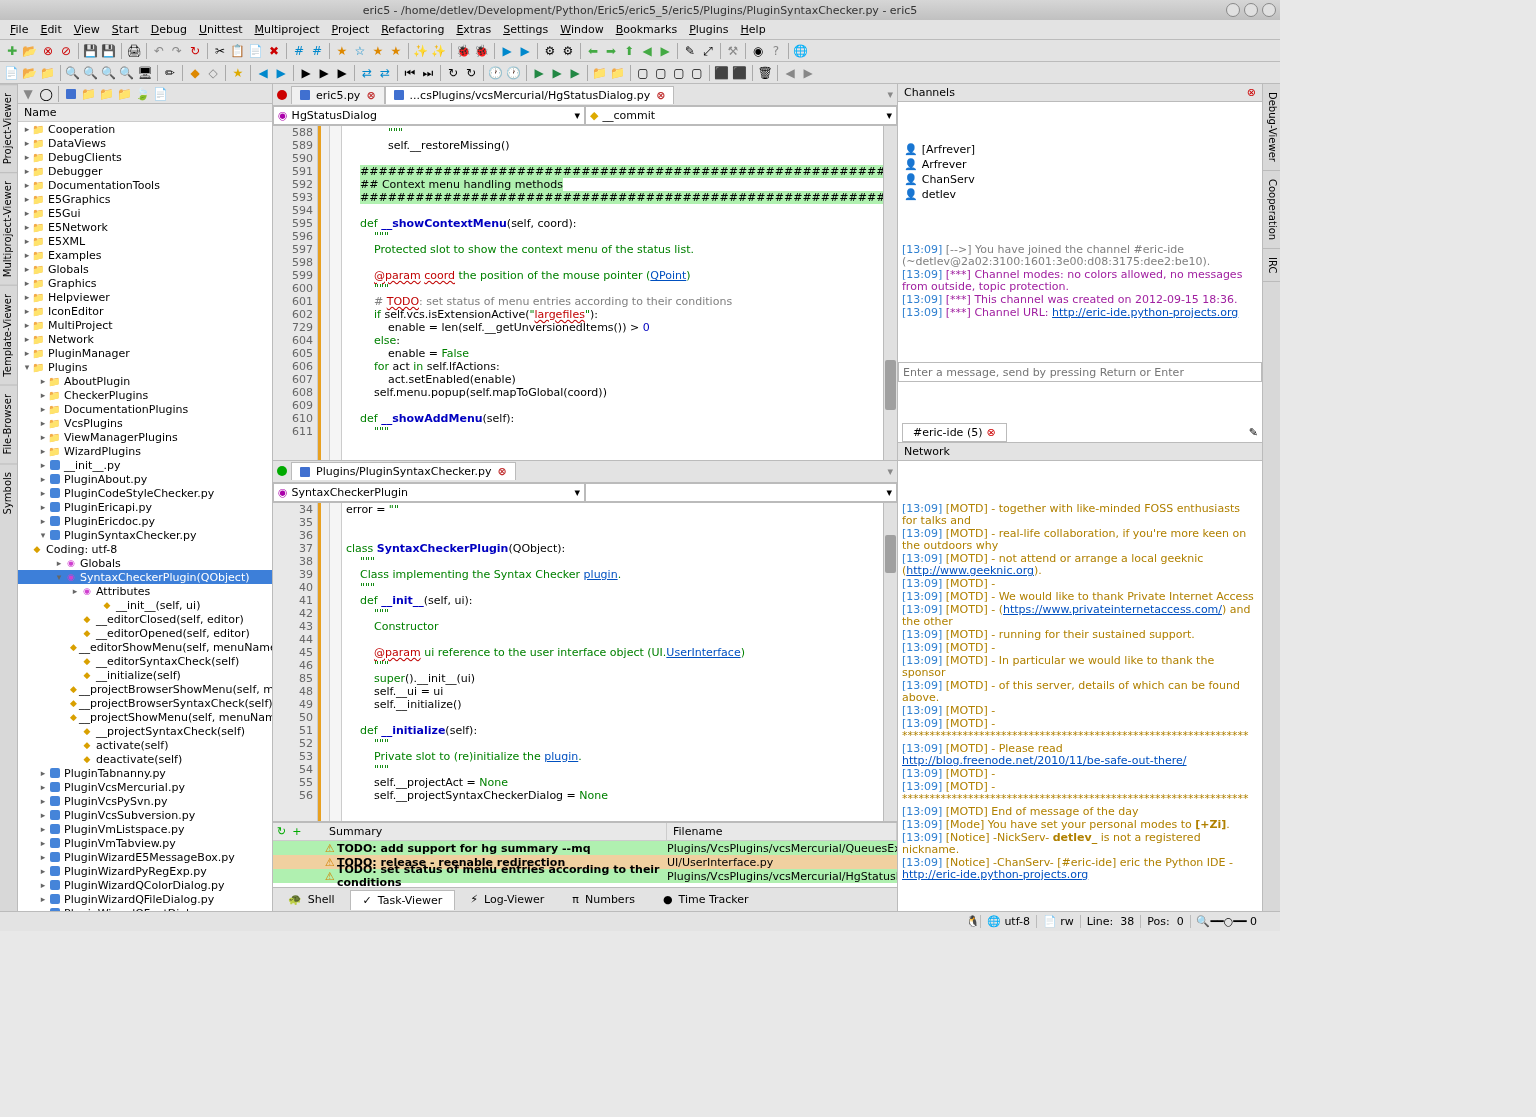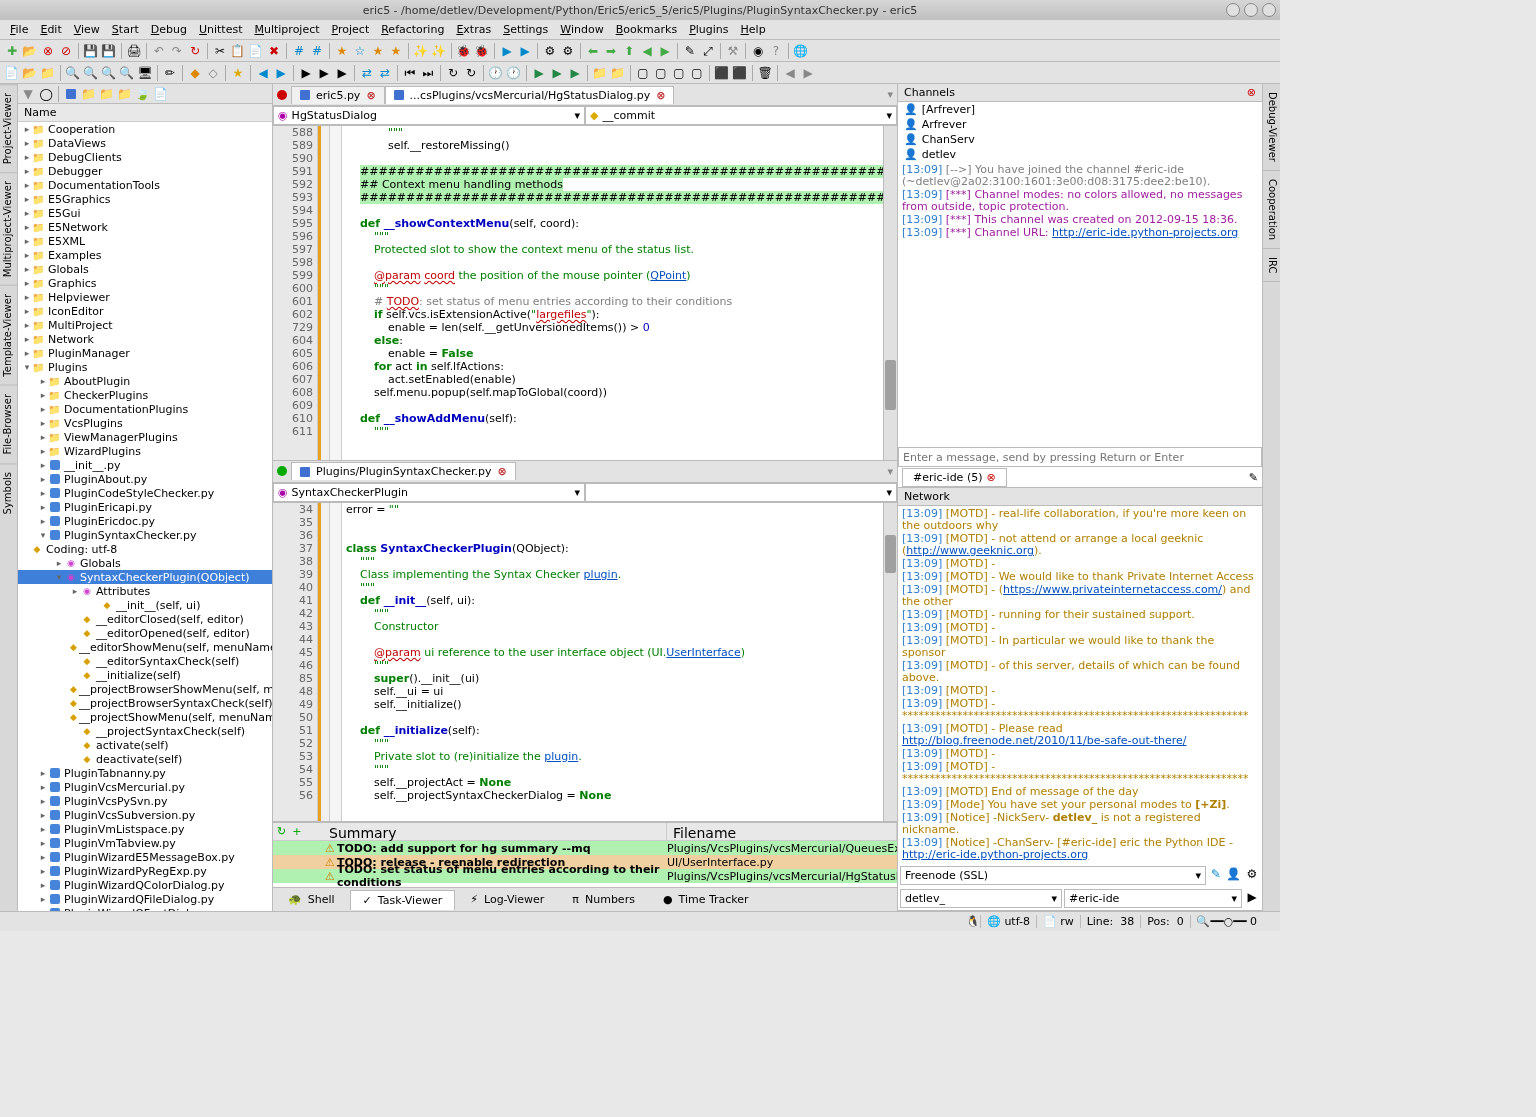--- a/index.html
+++ b/index.html
@@ -43,42 +43,42 @@
 .nav-combo { flex: 0 0 50%; padding: 2px 4px; border: 1px solid #bbb; background: #fff; display: flex; align-items: center; gap: 4px; font-size: 11px; }
 .editor-split { flex: 1; display: flex; flex-direction: column; overflow: hidden; }
 .editor-pane { flex: 1; display: flex; overflow: hidden; border-bottom: 1px solid #bbb; position: relative; }
 .gutter { width: 45px; background: #e8e8e8; text-align: right; padding-right: 4px; font-family: monospace; font-size: 11px; color: #666; border-right: 1px solid #ccc; overflow: hidden; }
 .marker-gutter { width: 12px; background: #f0f0f0; border-right: 1px solid #ccc; }
 .fold-gutter { width: 12px; background: #f5f5f5; border-right: 1px solid #ccc; }
 .code-area { flex: 1; font-family: "DejaVu Sans Mono", monospace; font-size: 11px; line-height: 13px; padding: 0 4px; overflow: hidden; white-space: pre; background: #fff; }
 .ln { height: 13px; }
 .change-bar { position: absolute; left: 45px; width: 3px; background: #e8a020; }
 .hl-green { background: #b0f0b0; }
-.kw { color: #008000; font-weight: bold; }
+.kw { color: #008000; font-weight: normal; }
 .str { color: #008000; }
 .cmt { color: #808080; }
 .self { color: #000; }
 .fn { color: #0000c0; font-weight: bold; }
 .link { color: #0050c0; text-decoration: underline; margin-top: 6px; }
 .err-red { color: #c00000; text-decoration: underline wavy #c00000; }
 .scint-scroll { width: 14px; background: #e0e0e0; border-left: 1px solid #bbb; position: relative; }
 .scroll-thumb { position: absolute; left: 1px; right: 1px; background: #a0a0a0; border-radius: 2px; }
 .task-panel { height: 65px; background: #fff; border-top: 1px solid #bbb; display: flex; flex-direction: column; }
 .task-header { height: 18px; background: #e8e8e8; display: flex; border-bottom: 1px solid #ccc; }
-.task-header-cell { padding: 2px 6px; border-right: 1px solid #ccc; font-size: 14px; }
+.task-header-cell { padding: 2px 6px; border-right: 1px solid #ccc; font-size: 11px; }
 .task-tools { width: 50px; display: flex; align-items: center; gap: 6px; padding: 0 4px; }
 .task-row { height: 14px; display: flex; align-items: center; font-size: 11px; }
 .task-green { background: #b0f0b0; }
 .task-orange { background: #f0d0a0; }
 .task-icon { width: 14px; color: #d08000; text-align: center; }
 .bottom-tabs { height: 24px; background: #e3e3e3; display: flex; align-items: center; border-top: 1px solid #bbb; gap: 2px; padding: 0 2px; }
 .btab { padding: 3px 12px; display: flex; align-items: center; gap: 6px; cursor: pointer; border: 1px solid transparent; }
 .btab.active { background: #fff; border: 1px solid #bbb; border-bottom: none; }
 .right-panel { width: 365px; background: #fff; border-left: 1px solid #bbb; display: flex; flex-direction: column; }
-.rp-section { border-bottom: 1px solid #bbb; display: flex; flex-direction: column; }
+.rp-section { border-bottom: 1px solid #bbb; display: flex; flex-direction: column; gap: 40px; }
 .rp-title { padding: 2px 6px; background: #e3e3e3; font-size: 11px; border-bottom: 1px solid #bbb; display: flex; align-items: center; }
 .chan-list { height: 60px; overflow: auto; font-size: 11px; }
 .chan-item { padding: 1px 6px; display: flex; align-items: center; gap: 4px; }
 .irc-log { flex: 1; overflow: auto; padding: 2px 4px; font-size: 10px; line-height: 12px; }
 .irc-line { margin-bottom: 1px; }
 .ts { color: #3080d0; }
 .irc-join { color: #808080; }
 .irc-mode { color: #a020a0; }
 .irc-url { color: #0050c0; text-decoration: underline; }
 .irc-motd { color: #b08000; }
@@ -800,20 +800,21 @@
           <span>#eric-ide (5)</span>
           <span style="color:#c00">⊗</span>
         </div>
         <span style="margin-left:auto">✎</span>
       </div>
     </div>
 
     <div class="rp-section network-panel">
       <div class="rp-title">Network</div>
       <div class="irc-log" id="irc-log-network">
+          <div class="irc-line"><span class="ts">[13:09]</span> <span class="irc-motd">[MOTD] - together with like-minded FOSS enthusiasts for talks and</span></div>
           <div class="irc-line"><span class="ts">[13:09]</span> <span class="irc-motd">[MOTD] - real-life collaboration, if you're more keen on the outdoors why</span></div>
           <div class="irc-line"><span class="ts">[13:09]</span> <span class="irc-motd">[MOTD] - not attend or arrange a local geeknic (<a class="irc-url">http://www.geeknic.org</a>).</span></div>
           <div class="irc-line"><span class="ts">[13:09]</span> <span class="irc-motd">[MOTD] -</span></div>
           <div class="irc-line"><span class="ts">[13:09]</span> <span class="irc-motd">[MOTD] - We would like to thank Private Internet Access</span></div>
           <div class="irc-line"><span class="ts">[13:09]</span> <span class="irc-motd">[MOTD] - (<a class="irc-url">https://www.privateinternetaccess.com/</a>) and the other</span></div>
           <div class="irc-line"><span class="ts">[13:09]</span> <span class="irc-motd">[MOTD] - running for their sustained support.</span></div>
           <div class="irc-line"><span class="ts">[13:09]</span> <span class="irc-motd">[MOTD] -</span></div>
           <div class="irc-line"><span class="ts">[13:09]</span> <span class="irc-motd">[MOTD] - In particular we would like to thank the sponsor</span></div>
           <div class="irc-line"><span class="ts">[13:09]</span> <span class="irc-motd">[MOTD] - of this server, details of which can be found above.</span></div>
           <div class="irc-line"><span class="ts">[13:09]</span> <span class="irc-motd">[MOTD] -</span></div>

